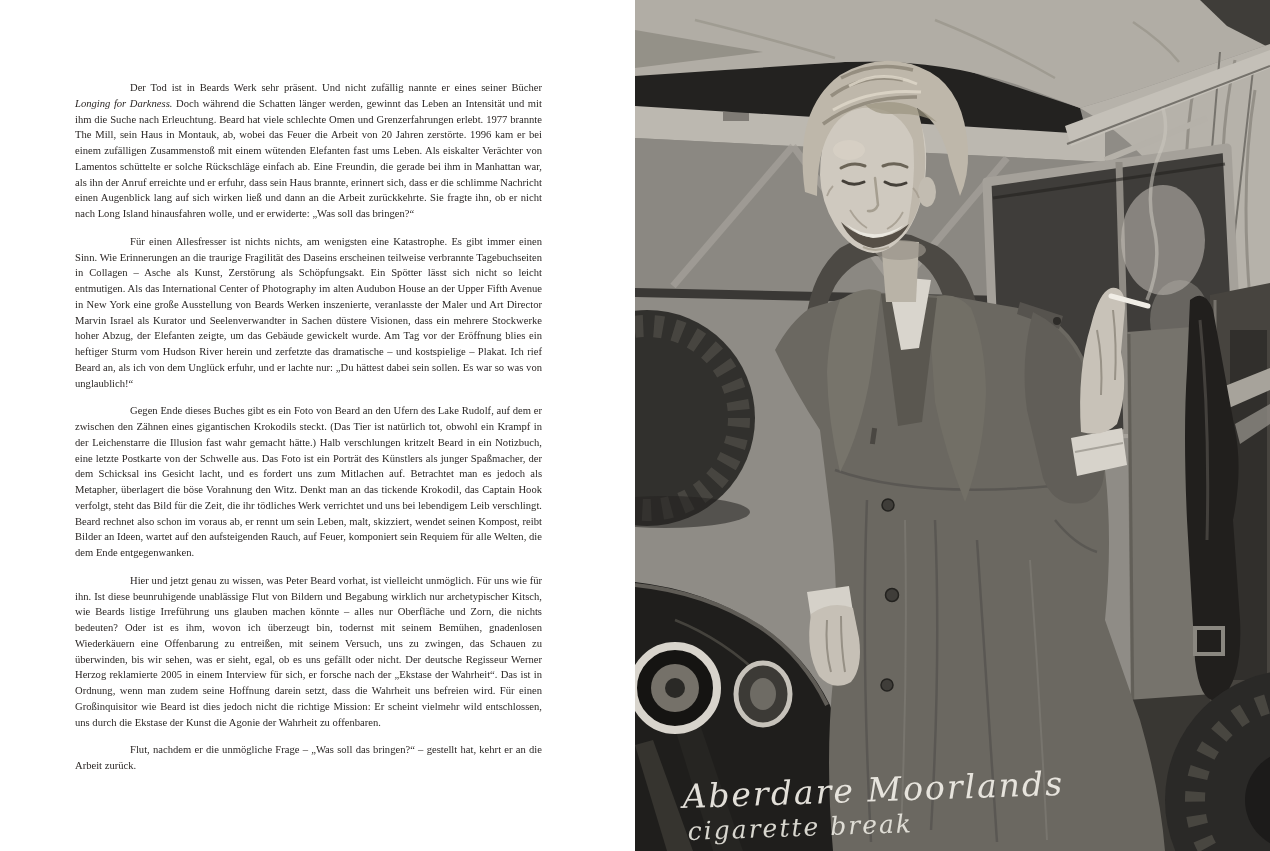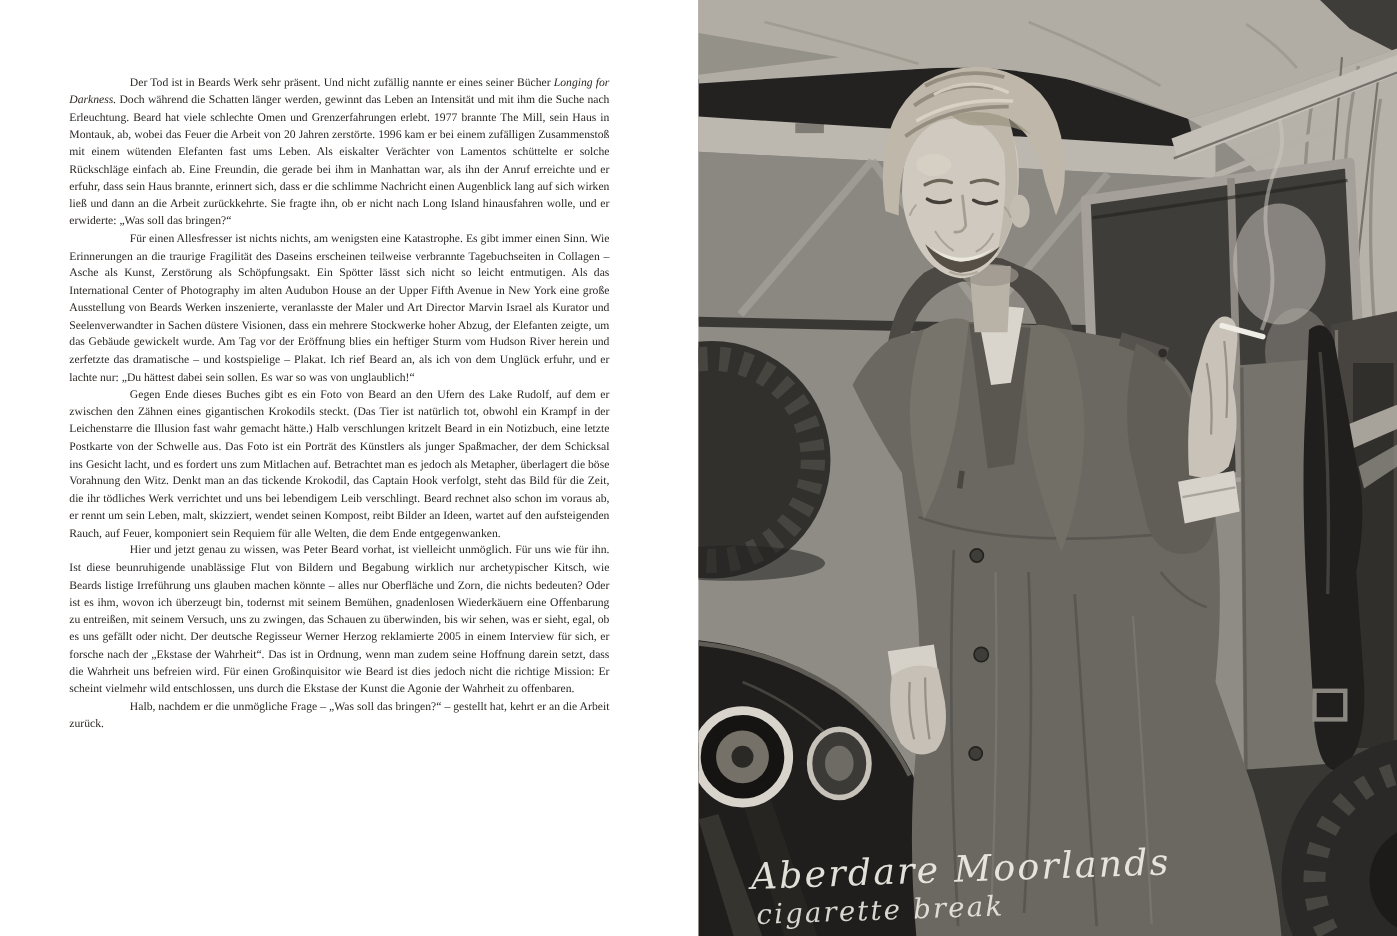--- a/index.html
+++ b/index.html
@@ -3,41 +3,41 @@
 <meta charset="utf-8">
 <style>
   html,body{margin:0;padding:0;}
   body{width:1270px;height:851px;background:#ffffff;overflow:hidden;
        font-family:"Liberation Serif", serif;}
   .spread{position:relative;width:1270px;height:851px;background:#ffffff;}
   .page-left{position:absolute;left:0;top:0;width:635px;height:851px;background:#ffffff;}
   .text-col{position:absolute;left:63px;top:68px;width:491px;
             font-size:10.6px;line-height:15.75px;color:#2b2725;
             text-align:justify;hyphens:none;}
-  .text-col p{margin:0;text-indent:55px;}
+  .text-col p{margin:12px;text-indent:55px;}
   .text-col i{font-style:italic;}
   .page-right{position:absolute;left:635px;top:0;width:635px;height:851px;background:#8f8c86;}
   svg{display:block;}
   .caption1{font-family:"DejaVu Serif", serif;font-style:italic;font-size:33px;
             letter-spacing:2px;fill:#f1eee7;opacity:.93;}
   .caption2{font-family:"DejaVu Serif", serif;font-style:italic;font-size:25px;
             letter-spacing:2px;fill:#eceae2;opacity:.9;}
 </style>
 </head>
 <body>
 
 <div class="spread">
 
   <div class="page-left">
     <div class="text-col">
       <p><span>Der Tod ist in Beards Werk sehr präsent. Und nicht zufällig nannte er eines seiner Bücher </span><i>Longing for Darkness.</i><span> Doch während die Schatten länger werden, gewinnt das Leben an Intensität und mit ihm die Suche nach Erleuchtung. Beard hat viele schlechte Omen und Grenzerfahrungen erlebt. 1977 brannte The Mill, sein Haus in Montauk, ab, wobei das Feuer die Arbeit von 20 Jahren zerstörte. 1996 kam er bei einem zufälligen Zusammenstoß mit einem wütenden Elefanten fast ums Leben. Als eiskalter Verächter von Lamentos schüttelte er solche Rückschläge einfach ab. Eine Freundin, die gerade bei ihm in Manhattan war, als ihn der Anruf erreichte und er erfuhr, dass sein Haus brannte, erinnert sich, dass er die schlimme Nachricht einen Augenblick lang auf sich wirken ließ und dann an die Arbeit zurückkehrte. Sie fragte ihn, ob er nicht nach Long Island hinausfahren wolle, und er erwiderte: „Was soll das bringen?“</span></p>
       <p>Für einen Allesfresser ist nichts nichts, am wenigsten eine Katastrophe. Es gibt immer einen Sinn. Wie Erinnerungen an die traurige Fragilität des Daseins erscheinen teilweise verbrannte Tagebuchseiten in Collagen – Asche als Kunst, Zerstörung als Schöpfungsakt. Ein Spötter lässt sich nicht so leicht entmutigen. Als das International Center of Photography im alten Audubon House an der Upper Fifth Avenue in New York eine große Ausstellung von Beards Werken inszenierte, veranlasste der Maler und Art Director Marvin Israel als Kurator und Seelenverwandter in Sachen düstere Visionen, dass ein mehrere Stockwerke hoher Abzug, der Elefanten zeigte, um das Gebäude gewickelt wurde. Am Tag vor der Eröffnung blies ein heftiger Sturm vom Hudson River herein und zerfetzte das dramatische – und kostspielige – Plakat. Ich rief Beard an, als ich von dem Unglück erfuhr, und er lachte nur: „Du hättest dabei sein sollen. Es war so was von unglaublich!“</p>
       <p>Gegen Ende dieses Buches gibt es ein Foto von Beard an den Ufern des Lake Rudolf, auf dem er zwischen den Zähnen eines gigantischen Krokodils steckt. (Das Tier ist natürlich tot, obwohl ein Krampf in der Leichenstarre die Illusion fast wahr gemacht hätte.) Halb verschlungen kritzelt Beard in ein Notizbuch, eine letzte Postkarte von der Schwelle aus. Das Foto ist ein Porträt des Künstlers als junger Spaßmacher, der dem Schicksal ins Gesicht lacht, und es fordert uns zum Mitlachen auf. Betrachtet man es jedoch als Metapher, überlagert die böse Vorahnung den Witz. Denkt man an das tickende Krokodil, das Captain Hook verfolgt, steht das Bild für die Zeit, die ihr tödliches Werk verrichtet und uns bei lebendigem Leib verschlingt. Beard rechnet also schon im voraus ab, er rennt um sein Leben, malt, skizziert, wendet seinen Kompost, reibt Bilder an Ideen, wartet auf den aufsteigenden Rauch, auf Feuer, komponiert sein Requiem für alle Welten, die dem Ende entgegenwanken.</p>
       <p>Hier und jetzt genau zu wissen, was Peter Beard vorhat, ist vielleicht unmöglich. Für uns wie für ihn. Ist diese beunruhigende unablässige Flut von Bildern und Begabung wirklich nur archetypischer Kitsch, wie Beards listige Irreführung uns glauben machen könnte – alles nur Oberfläche und Zorn, die nichts bedeuten? Oder ist es ihm, wovon ich überzeugt bin, todernst mit seinem Bemühen, gnadenlosen Wiederkäuern eine Offenbarung zu entreißen, mit seinem Versuch, uns zu zwingen, das Schauen zu überwinden, bis wir sehen, was er sieht, egal, ob es uns gefällt oder nicht. Der deutsche Regisseur Werner Herzog reklamierte 2005 in einem Interview für sich, er forsche nach der „Ekstase der Wahrheit“. Das ist in Ordnung, wenn man zudem seine Hoffnung darein setzt, dass die Wahrheit uns befreien wird. Für einen Großinquisitor wie Beard ist dies jedoch nicht die richtige Mission: Er scheint vielmehr wild entschlossen, uns durch die Ekstase der Kunst die Agonie der Wahrheit zu offenbaren.</p>
-      <p>Halb, nachdem er die unmögliche Frage – „Was soll das bringen?“ – gestellt hat, kehrt er an die Arbeit zurück.</p>
+      <p>Flut, nachdem er die unmögliche Frage – „Was soll das bringen?“ – gestellt hat, kehrt er an die Arbeit zurück.</p>
     </div>
   </div>
 
   <div class="page-right">
     <svg width="635" height="851" viewBox="0 0 635 851">
 
       <rect x="0" y="0" width="635" height="851" fill="#8f8c86"></rect>
 
       <g>
         <polygon points="0,104 470,128 470,162 0,138" fill="#bcb8b0"></polygon>

